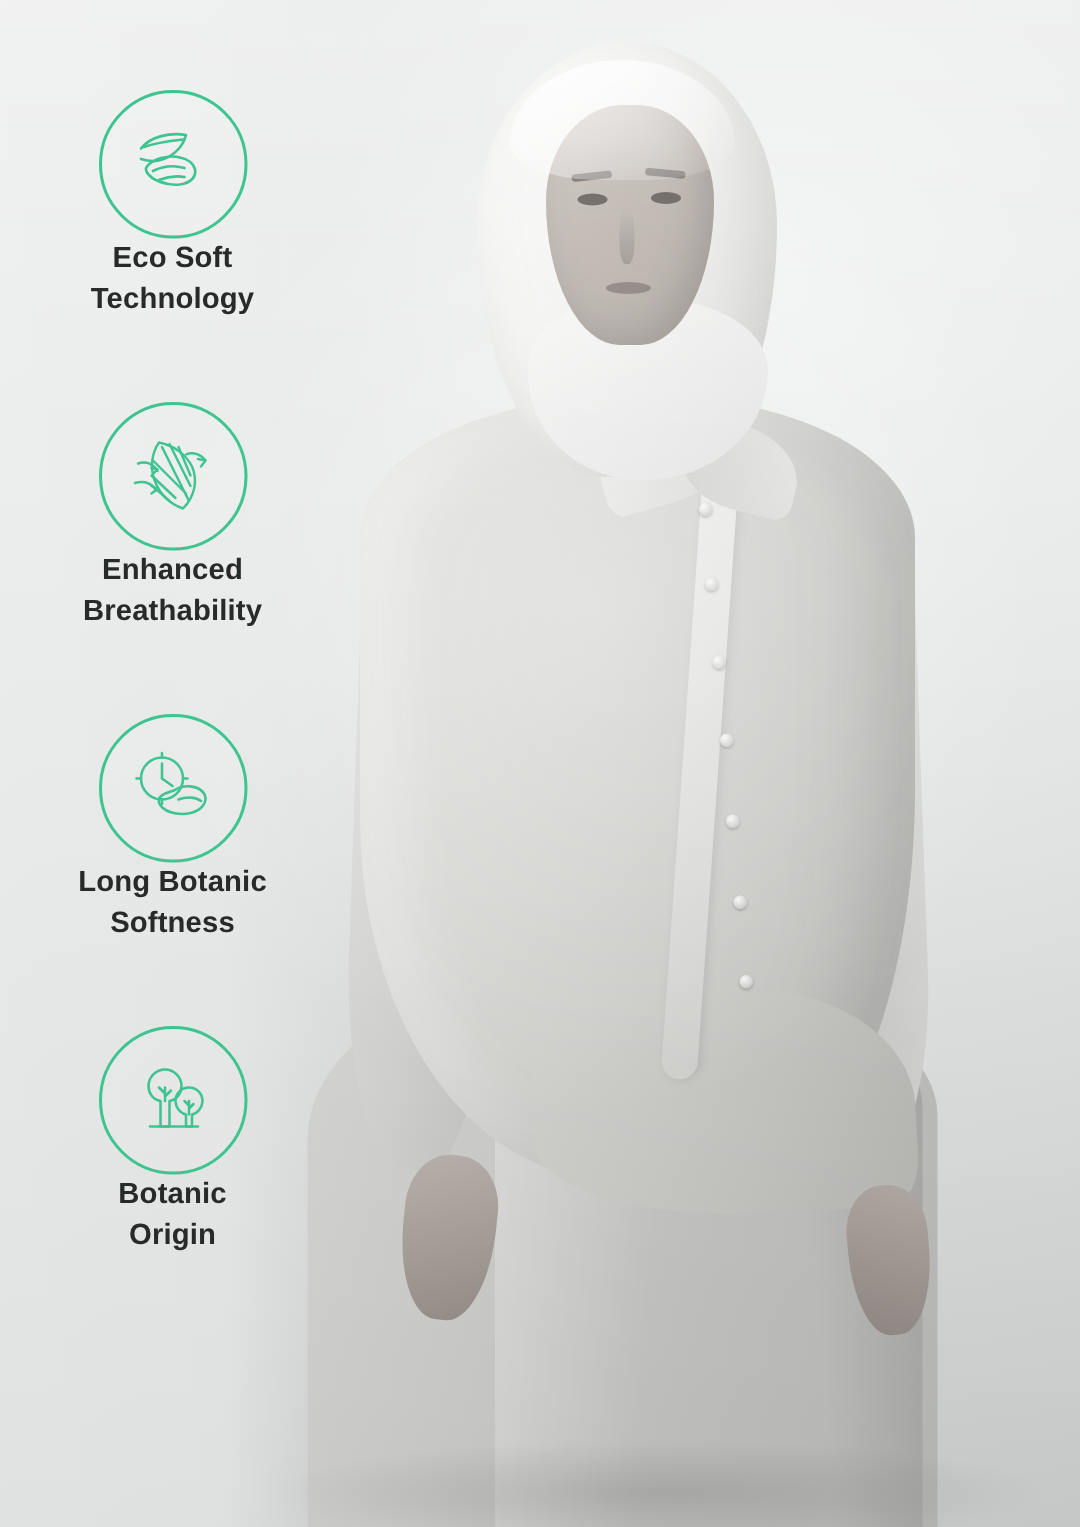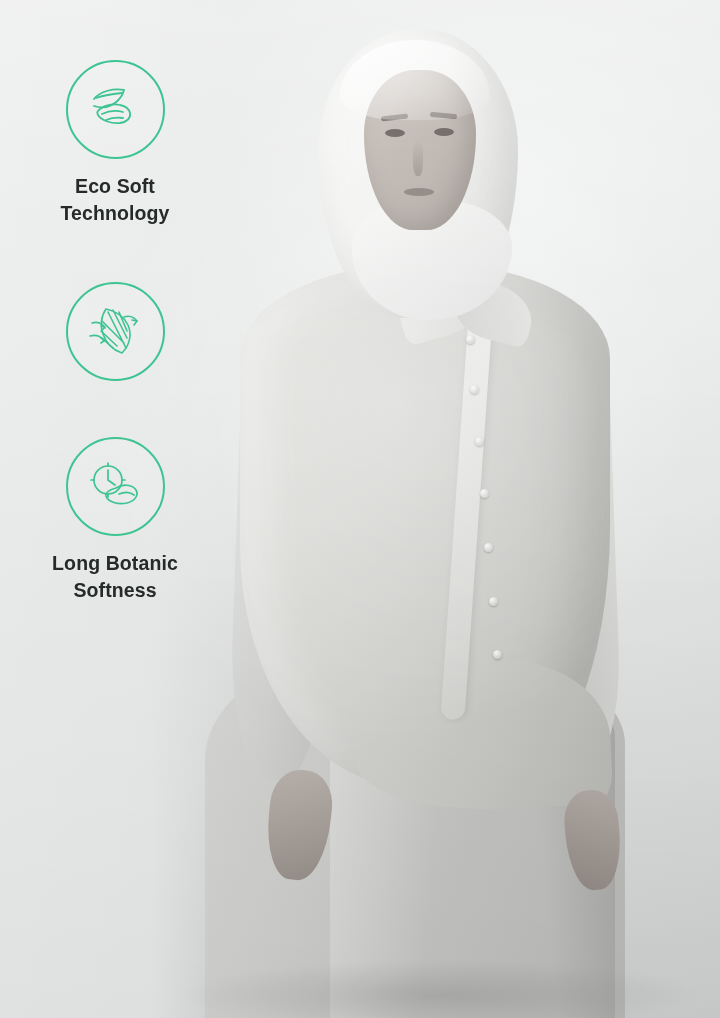--- a/index.html
+++ b/index.html
@@ -210,21 +210,20 @@
     height: 95px;
     border-radius: 50%;
     border: 2px solid #3ec492;
     display: flex;
     align-items: center;
     justify-content: center;
     background: rgba(255,255,255,0.10);
   }
   .icon-badge svg { display: block; }
   .feature-label {
-    margin-top: 14px;
     font-size: 19.5px;
     line-height: 1.36;
     font-weight: 700;
     color: #262b2a;
     letter-spacing: .1px;
     max-width: 190px;
     white-space: pre-line;
   }
 </style>
 </head>
@@ -298,31 +297,46 @@
           <path d="M20 6c10 2 18 8 22 16 4 9 2 20-6 28-9-3-16-10-19-19C14 23 15 13 20 6z"></path>
           <path d="M22 9l18 36M16 18l22 22M15 28l16 15M18 37l9 8M27 7l14 28M33 9l8 19"></path>
           <path d="M6 20c6-2 11 1 13 5"></path>
           <path d="M16 27l3-3-4-1"></path>
           <path d="M4 33c7-2 12 1 14 5"></path>
           <path d="M15 40l4-3-4-2"></path>
           <path d="M38 14c5-2 10 0 13 4"></path>
           <path d="M48 22l3-4-5-1"></path>
         </svg>
       </div>
+      <div class="feature-label">Enhanced
+Breathability</div>
     </div>
 
     <div class="feature">
       <div class="icon-badge">
         <svg width="58" height="58" viewBox="0 0 58 58" fill="none" stroke="#3ec492" stroke-width="1.7" stroke-linecap="round" stroke-linejoin="round">
           <circle cx="22" cy="22" r="14"></circle>
           <path d="M22 22V12M22 22l7 5"></path>
           <path d="M22 8v-3M36 22h3M22 36v3M8 22H5"></path>
           <path d="M30 30c6-4 16-4 20 2 3 5-1 11-9 13-9 2-19-1-21-7-1-4 3-6 10-8z"></path>
           <path d="M33 36c5-2 11-2 15 1"></path>
         </svg>
       </div>
       <div class="feature-label">Long Botanic
 Softness</div>
     </div>
 
+    <div class="feature">
+      <div class="icon-badge">
+        <svg width="58" height="58" viewBox="0 0 58 58" fill="none" stroke="#3ec492" stroke-width="1.7" stroke-linecap="round" stroke-linejoin="round">
+          <path d="M24 8c6 0 11 5 11 11 0 5-3 9-8 10v17h-6V29c-5-1-8-5-8-10 0-6 5-11 11-11z"></path>
+          <path d="M24 29v-9M24 24l-4-4M24 26l4-4"></path>
+          <path d="M40 20c5 0 9 4 9 9 0 4-3 8-7 9v8h-4v-8c-4-1-7-5-7-9 0-5 4-9 9-9z"></path>
+          <path d="M40 38v-9M40 32l-3-3M40 34l3-3"></path>
+          <path d="M14 46h32"></path>
+        </svg>
+      </div>
+      <div class="feature-label">Botanic
+Origin</div>
+    </div>
 
   </div>
 </div>
 
 </body></html>

